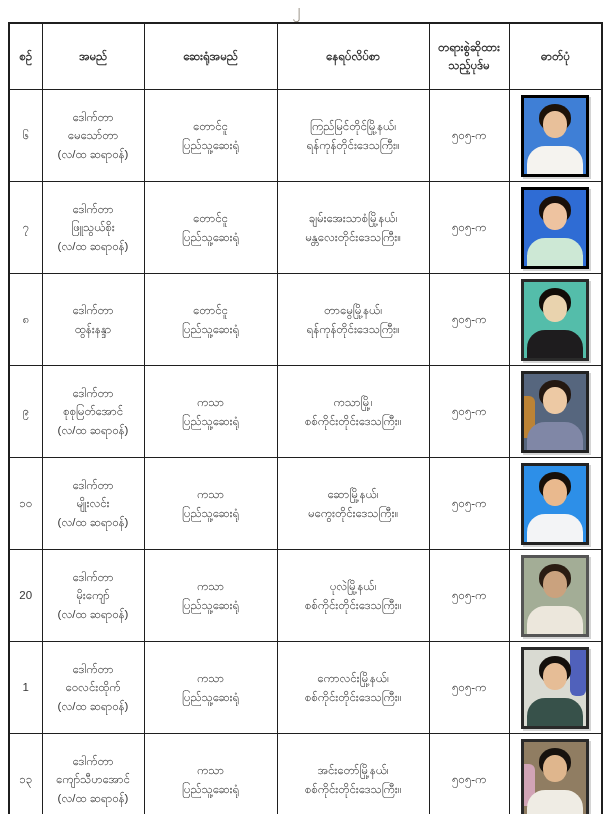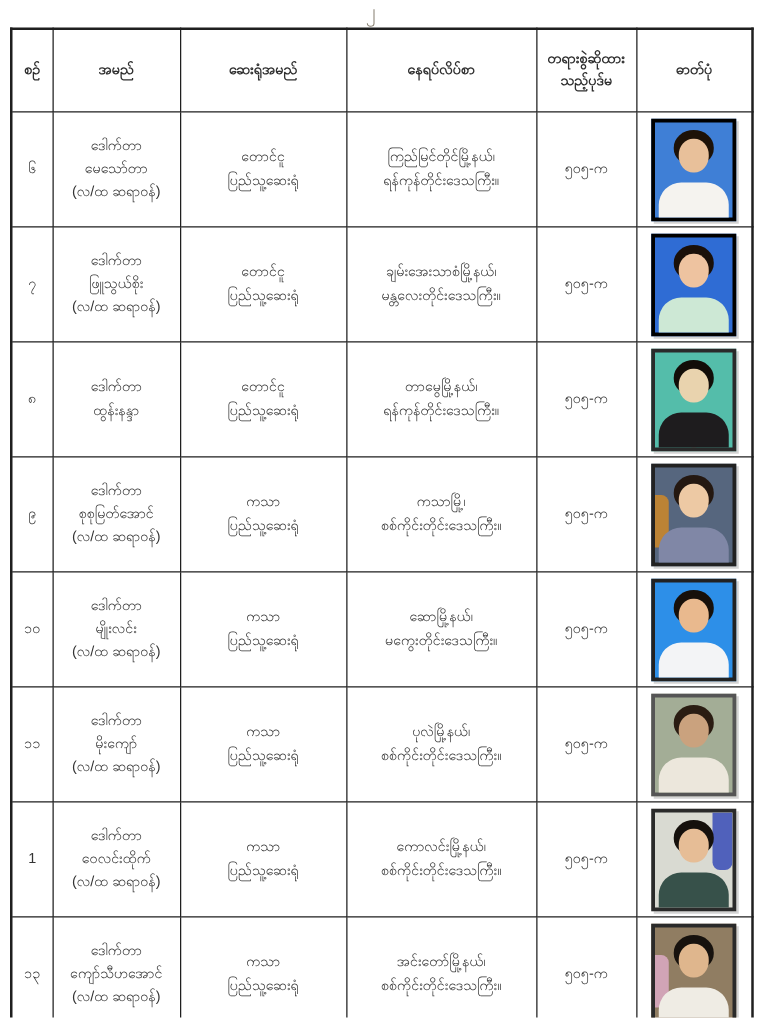--- a/index.html
+++ b/index.html
@@ -214,21 +214,21 @@
       <div class="photo" style="background: rgb(45, 143, 232); border-color: rgb(34, 34, 34);">
 
         <div class="ph-hair" style="background: rgb(23, 16, 10);"></div>
         <div class="ph-face" style="background: rgb(233, 185, 142);"></div>
         <div class="ph-torso" style="background: rgb(243, 244, 246);"></div>
       </div>
     </td>
   </tr>
 
   <tr>
-    <td class="c-no">၁၁</td>
+    <td class="c-no">20</td>
     <td class="c-name">
             <div class="line">ဒေါက်တာ</div>
             <div class="line">မိုးကျော်</div>
             <div class="line">(လ/ထ ဆရာဝန်)</div>
           </td>
     <td class="c-hosp">
             <div class="line">ကသာ</div>
             <div class="line">ပြည်သူ့ဆေးရုံ</div>
           </td>
     <td class="c-addr">

